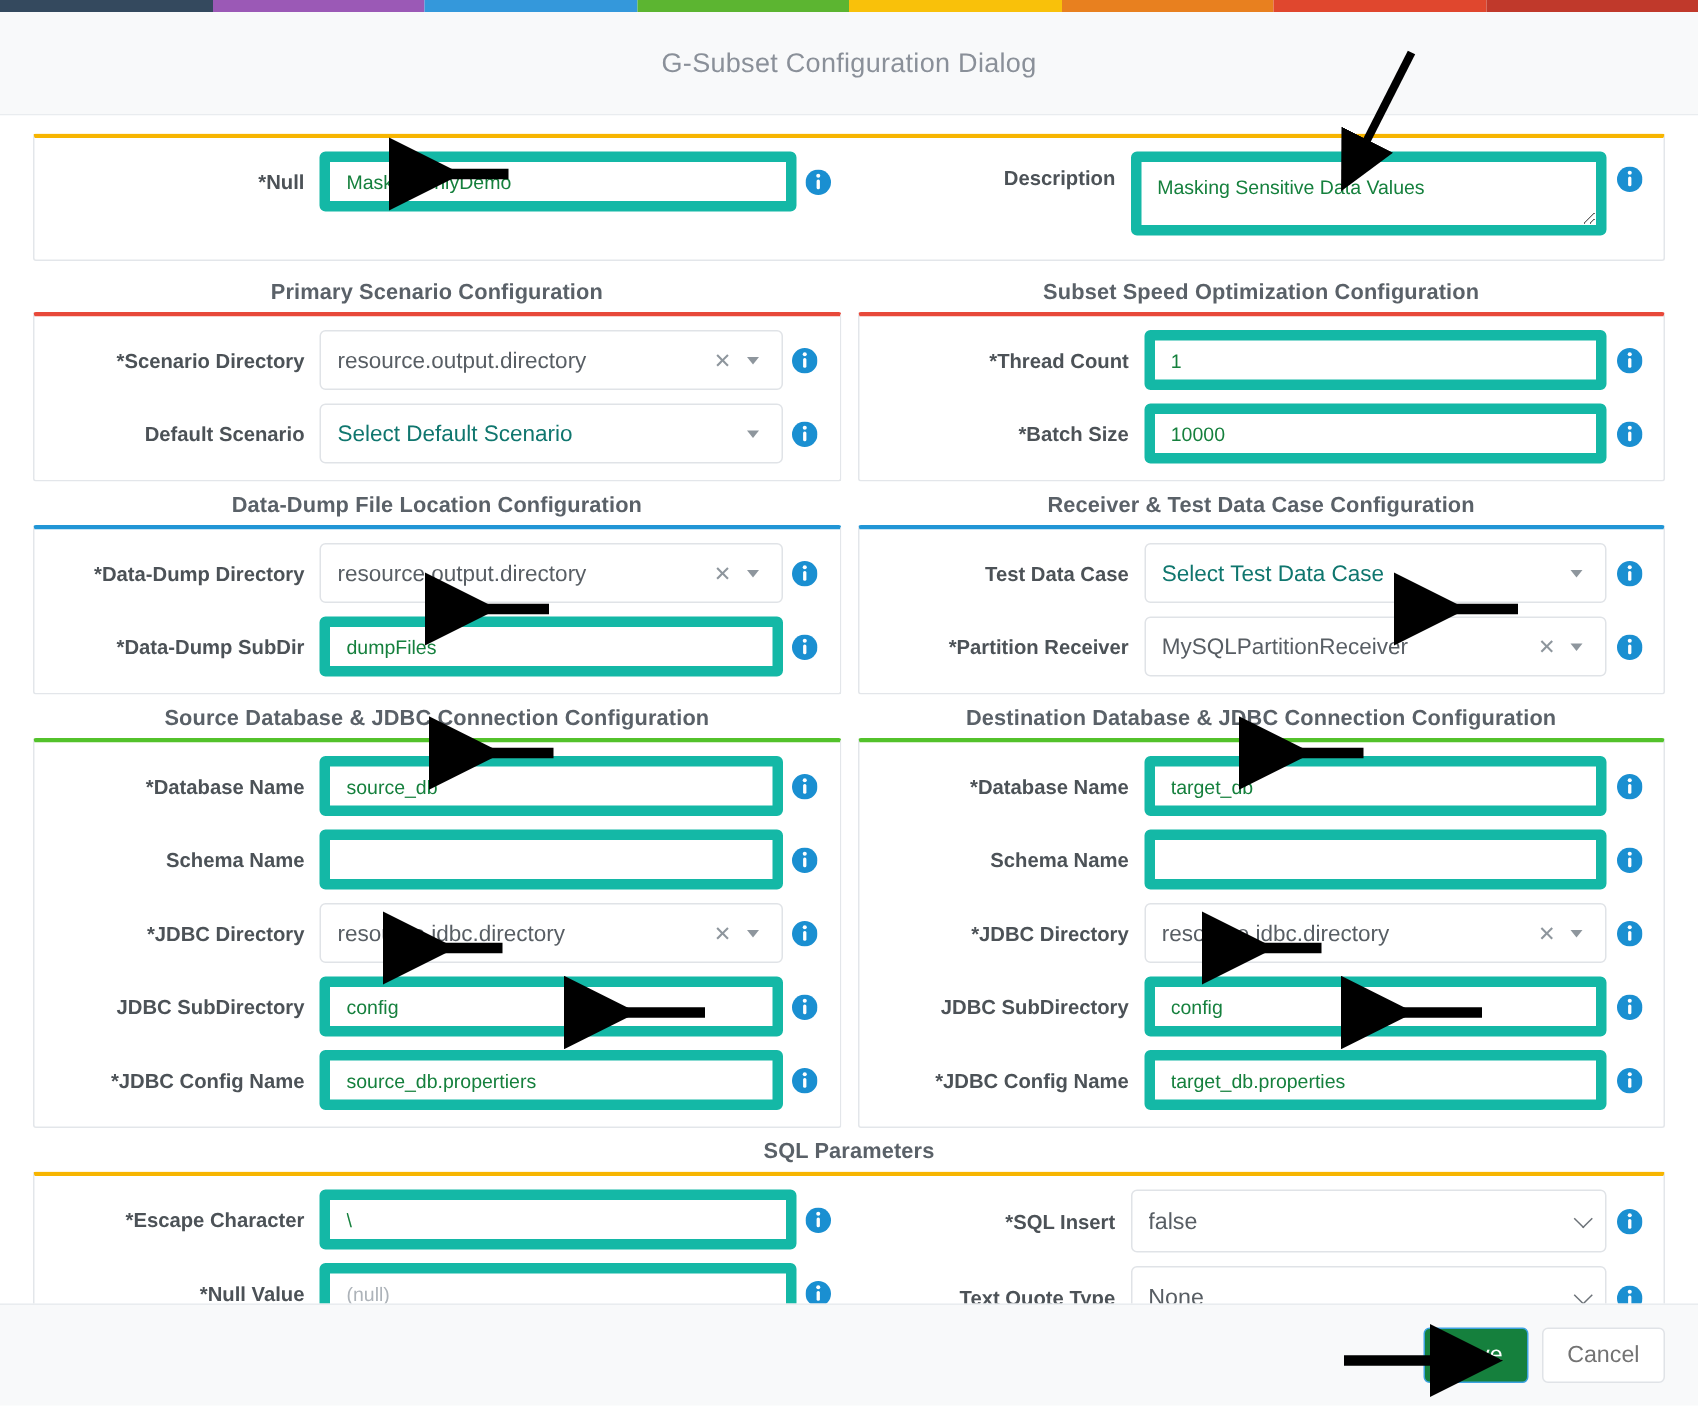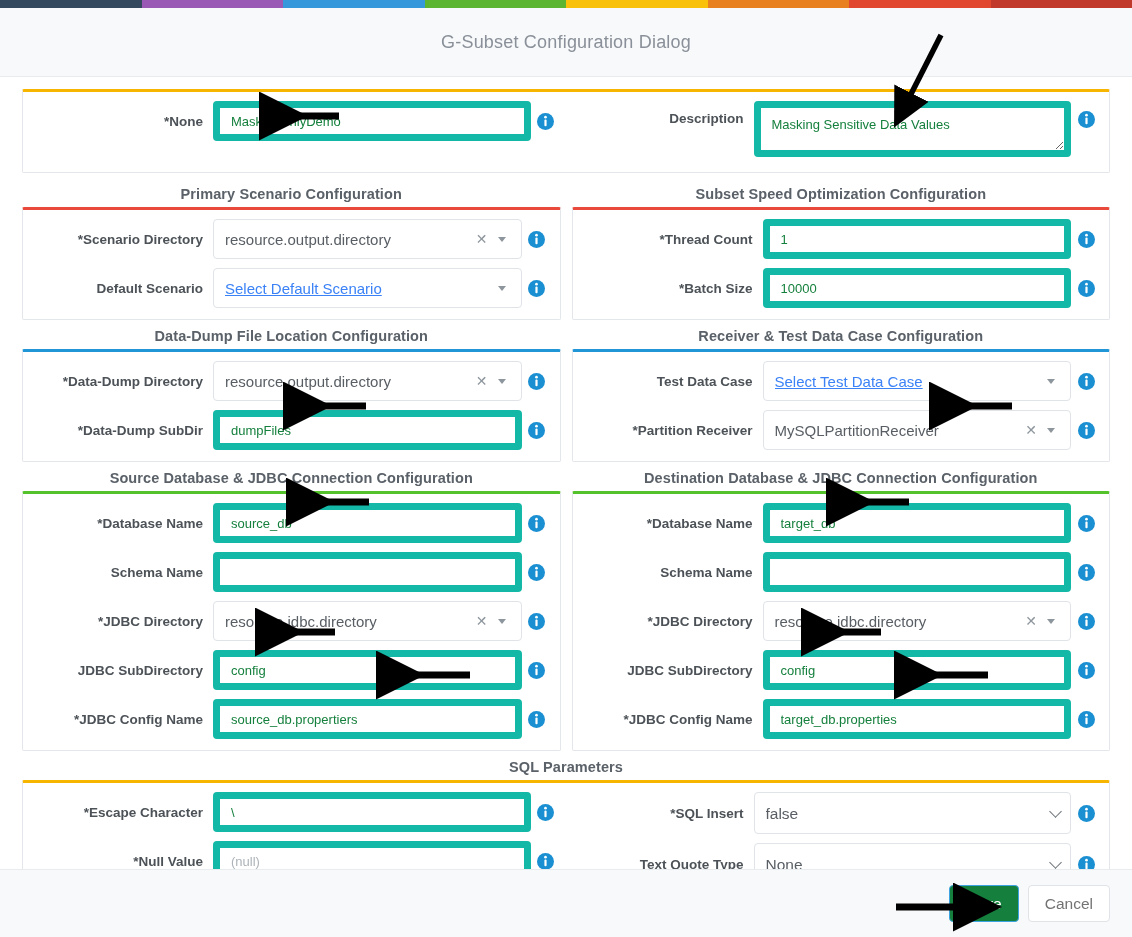--- a/index.html
+++ b/index.html
@@ -119,21 +119,21 @@
     cursor: pointer;
   }
   .combo .cval {
     flex: 1 1 auto;
     font-size: 15px;
     color: #585e64;
     white-space: nowrap;
     overflow: hidden;
     text-overflow: ellipsis;
   }
-  .combo .cval.ph { color: #3b82f6; text-decoration: underline; }
+  .combo .cval.ph { color: #0f766e; }
   .combo .clear {
     flex: 0 0 auto;
     color: #8e969d;
     font-size: 14px;
     padding: 0 7px;
     line-height: 1;
   }
   .combo .caret {
     flex: 0 0 auto;
     width: 0; height: 0;
@@ -221,21 +221,21 @@
 <div class="titlebar">
   <h1>G-Subset Configuration Dialog</h1>
 </div>
 
 <div class="dialog-body">
 
   <div class="panel amber" style="margin-bottom:9px;">
     <div class="grid2">
       <div class="col">
         <div class="frow">
-          <div class="flabel">*None</div>
+          <div class="flabel">*Null</div>
           <div class="fctrl">
             <input class="tbox" type="text" placeholder="" value="MaskingOnlyDemo" style="">
           </div>
           <div class="info">
             <svg width="17" height="17" viewBox="0 0 17 17">
                 <circle cx="8.5" cy="8.5" r="8.5" fill="#1a8fd1"></circle>
                 <circle cx="8.5" cy="4.2" r="1.35" fill="#fff"></circle>
                 <rect x="7.4" y="6.6" width="2.2" height="6.6" rx="1" fill="#fff"></rect>
               </svg>
           </div>

